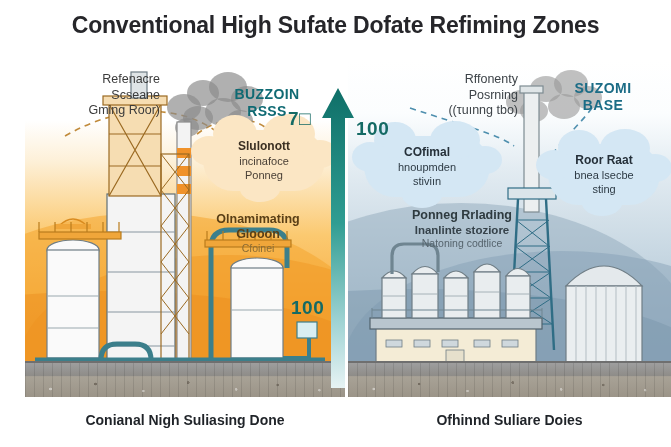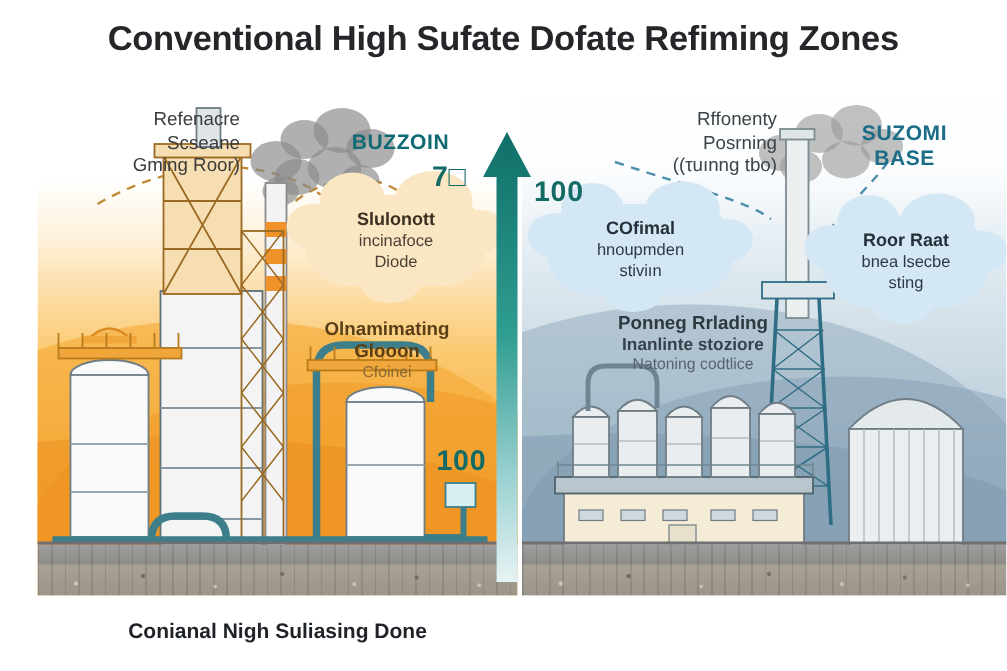--- a/index.html
+++ b/index.html
@@ -220,34 +220,35 @@
 
 
     <div class="cloud warm" style="left:178px;top:70px;width:122px;">
       <div class="bubble">
         <span class="lump l1"></span>
           <span class="lump l2"></span>
           <span class="lump l3"></span>
         <div class="ct">
           <div class="c1">Slulonott</div>
           <div class="c2">incinafoce</div>
-          <div class="c3">Diode</div>
+          <div class="c3">Ponneg</div>
         </div>
       </div>
     </div>
   </div>
 
   <div class="lead" style="left:30px;top:72px;width:130px;">
     <div>Refenacre</div>
     <div>Scseane</div>
     <div>Gming Roor)</div>
   </div>
 
   <div class="zonehead" style="left:212px;top:86px;width:110px;">
     <div>BUZZOIN</div>
+    <div>RSSS</div>
   </div>
 
   <div class="panel panel-right">
     <div class="sky sky-right"></div>
     <div class="hill hill-r1"></div>
     <div class="hill hill-r2"></div>
     <div class="hill hill-r3"></div>
 
     <svg class="svgwrap" viewBox="0 0 323 337" preserveAspectRatio="none">
       <path d="M62,48 C116,66 150,74 166,86" fill="none" stroke="#4e8fae" stroke-width="1.6" stroke-dasharray="6 5"></path>
@@ -384,14 +385,15 @@
       </defs>
       <path d="M16,0 L32,30 L23,30 L23,300 L9,300 L9,30 L0,30 Z" fill="url(#ag)"></path>
     </svg>
   </div>
 
   <div class="bignum" style="left:288px;top:108px;">7□</div>
   <div class="bignum" style="left:356px;top:118px;">100</div>
   <div class="bignum" style="left:291px;top:297px;">100</div>
 
   <div class="caption cap-left">Conianal Nigh Suliasing Done</div>
+  <div class="caption cap-right">Ofhinnd Suliare Doies</div>
 
 </div>
 
 </body></html>

